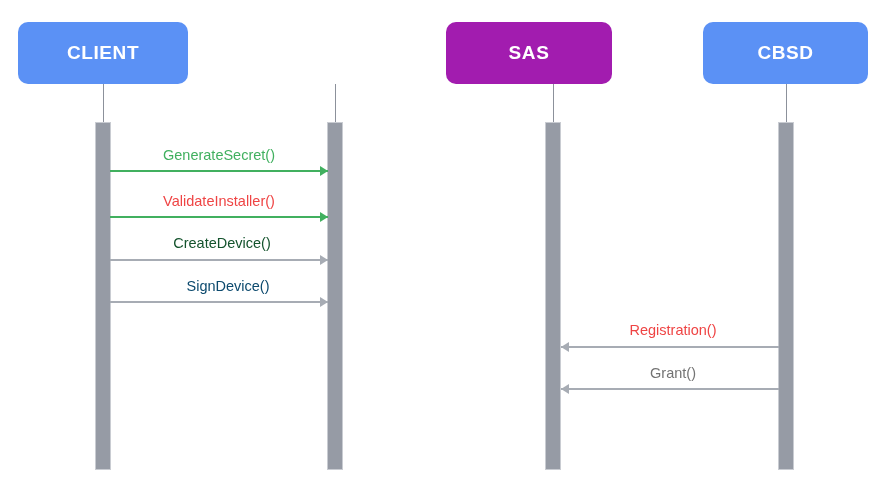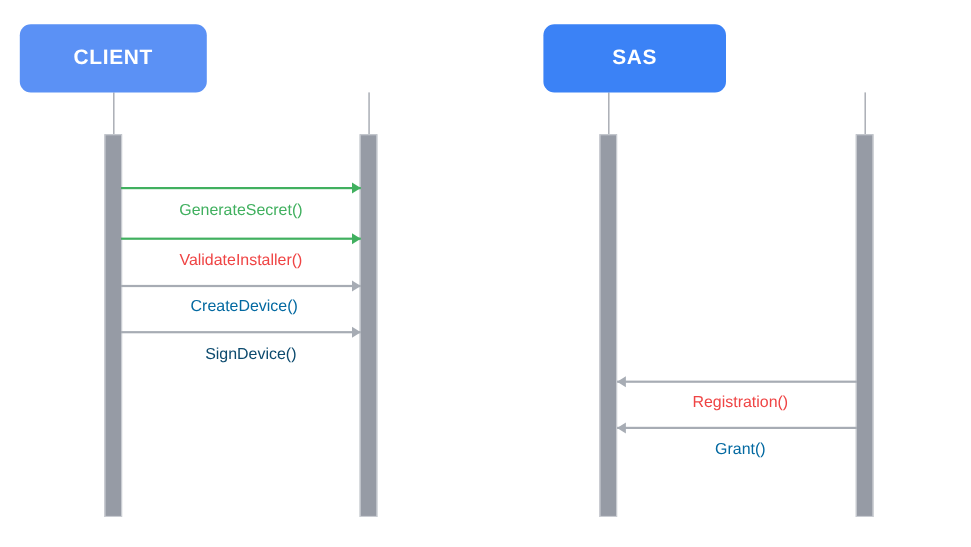--- a/index.html
+++ b/index.html
@@ -61,52 +61,54 @@
   .msg-head.left {
     border-right-width: 8px;
     border-right-style: solid;
   }
   .msg-label {
     position: absolute;
     font-size: 14.5px;
     text-align: center;
     white-space: nowrap;
     transform: translateX(-50%);
-    margin-top: 36px;
   }
 </style>
 </head>
 <body>
 
 <div id="canvas" style="width: 883px; height: 480px; background: rgb(255, 255, 255); padding-left: 22px;">
     <div class="lifeline" style="left: 103px; top: 84px; height: 38px; background: rgb(140, 145, 155);"></div>
     <div class="lifeline" style="left: 335px; top: 84px; height: 38px; background: rgb(140, 145, 155);"></div>
     <div class="lifeline" style="left: 553px; top: 84px; height: 38px; background: rgb(140, 145, 155);"></div>
     <div class="lifeline" style="left: 786px; top: 84px; height: 38px; background: rgb(140, 145, 155);"></div>
     <div class="activation" style="left: 95px; top: 122px; height: 348px; background: rgb(150, 155, 165); border-color: rgb(201, 204, 210);"></div>
     <div class="activation" style="left: 327px; top: 122px; height: 348px; background: rgb(150, 155, 165); border-color: rgb(201, 204, 210);"></div>
     <div class="activation" style="left: 545px; top: 122px; height: 348px; background: rgb(150, 155, 165); border-color: rgb(201, 204, 210);"></div>
     <div class="activation" style="left: 778px; top: 122px; height: 348px; background: rgb(150, 155, 165); border-color: rgb(201, 204, 210);"></div>
     <div class="actor-box" style="left: 18px; width: 170px; background: rgb(91, 145, 245);">
       <span>CLIENT</span>
     </div>
-    <div class="actor-box" style="left: 494px; width: 166px; background: #3b82f6;">
+    <div class="actor-box" style="left: 446px; width: 166px; background: #a21caf;">
       <span>SAS</span>
+    </div>
+    <div class="actor-box" style="left: 703px; width: 165px; background: rgb(91, 145, 245);">
+      <span>CBSD</span>
     </div>
     <div class="msg-line" style="left: 110px; width: 218px; top: 170px; background: rgb(65, 176, 95);"></div>
     <div class="msg-head right" style="top: 166px; left: 320px; border-left-color: rgb(65, 176, 95);"></div>
     <div class="msg-label" style="left: 219px; top: 147px; color: rgb(65, 176, 95);">GenerateSecret()</div>
     <div class="msg-line" style="left: 110px; width: 218px; top: 216px; background: rgb(65, 176, 95);"></div>
     <div class="msg-head right" style="top: 212px; left: 320px; border-left-color: rgb(65, 176, 95);"></div>
     <div class="msg-label" style="left: 219px; top: 193px; color: #ef4444;">ValidateInstaller()</div>
     <div class="msg-line" style="left: 110px; width: 218px; top: 259px; background: rgb(167, 172, 180);"></div>
     <div class="msg-head right" style="top: 255px; left: 320px; border-left-color: rgb(167, 172, 180);"></div>
-    <div class="msg-label" style="left: 222px; top: 235px; color: #0369a1;">CreateDevice()</div>
+    <div class="msg-label" style="left: 222px; top: 235px; color: #14532d;">CreateDevice()</div>
     <div class="msg-line" style="left: 110px; width: 218px; top: 301px; background: rgb(167, 172, 180);"></div>
     <div class="msg-head right" style="top: 297px; left: 320px; border-left-color: rgb(167, 172, 180);"></div>
     <div class="msg-label" style="left: 228px; top: 278px; color: #0c4a6e;">SignDevice()</div>
     <div class="msg-line" style="left: 561px; width: 218px; top: 346px; background: rgb(167, 172, 180);"></div>
     <div class="msg-head left" style="top: 342px; left: 561px; border-right-color: rgb(167, 172, 180);"></div>
     <div class="msg-label" style="left: 673px; top: 322px; color: #ef4444;">Registration()</div>
     <div class="msg-line" style="left: 561px; width: 218px; top: 388px; background: rgb(167, 172, 180);"></div>
     <div class="msg-head left" style="top: 384px; left: 561px; border-right-color: rgb(167, 172, 180);"></div>
-    <div class="msg-label" style="left: 673px; top: 365px; color: #0369a1;">Grant()</div>
+    <div class="msg-label" style="left: 673px; top: 365px; color: #737373;">Grant()</div>
   </div>
 
 </body></html>

